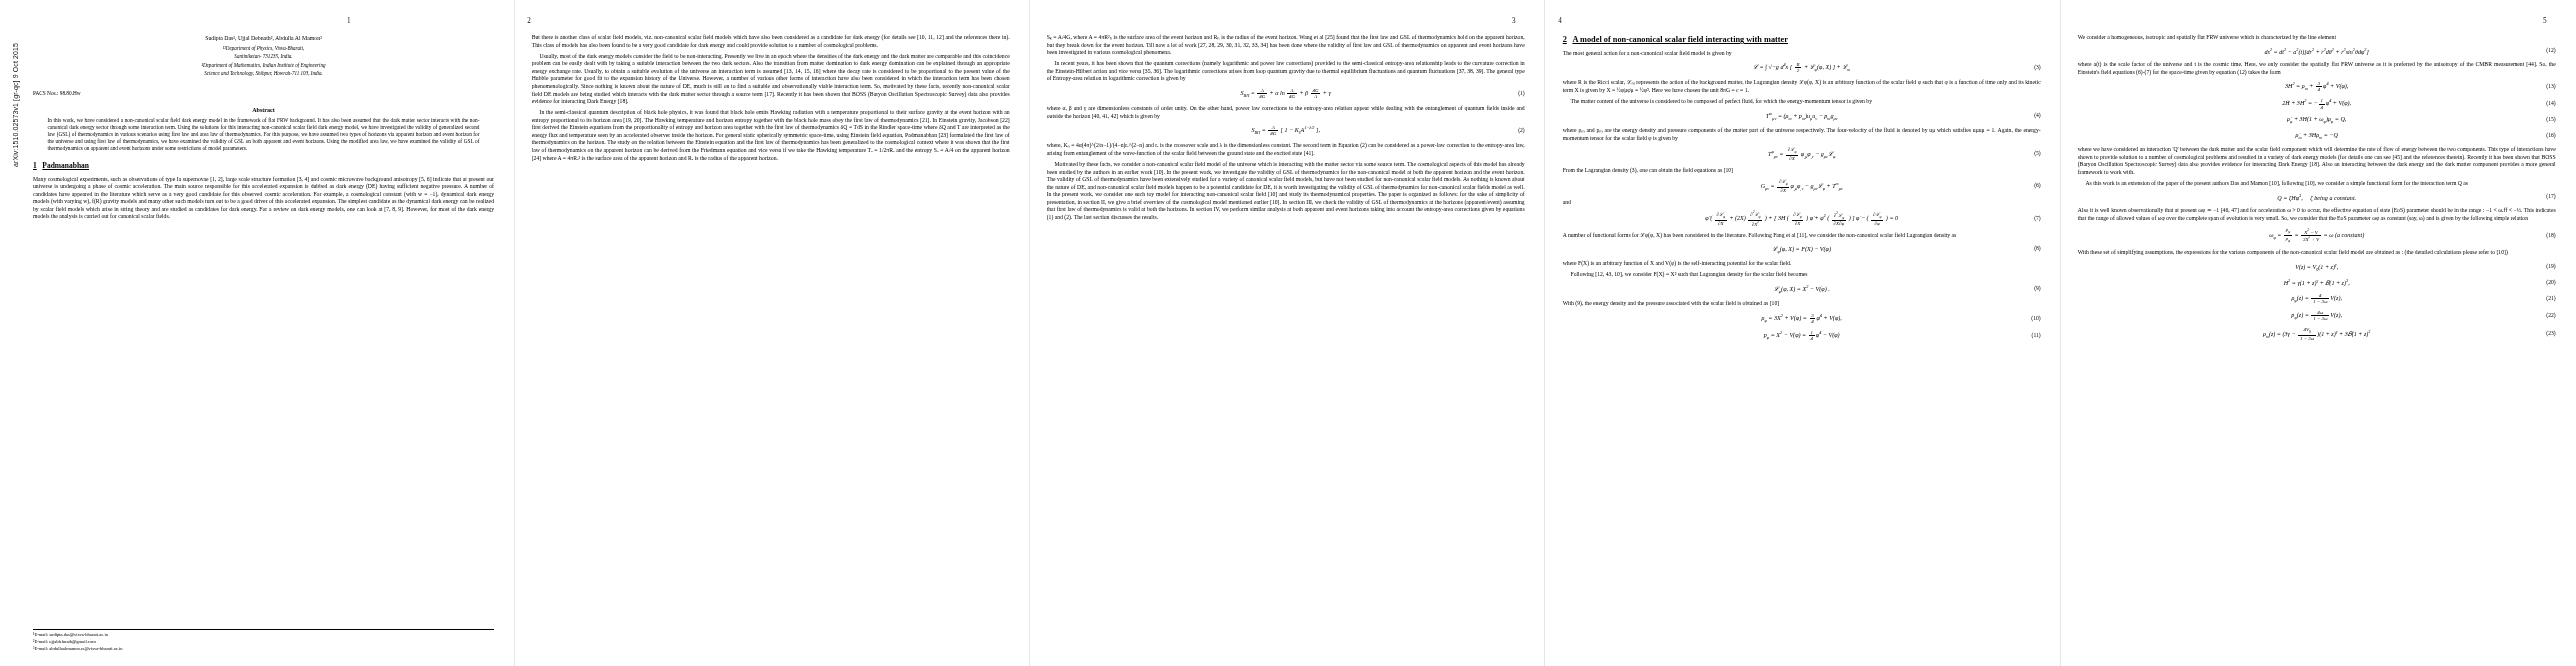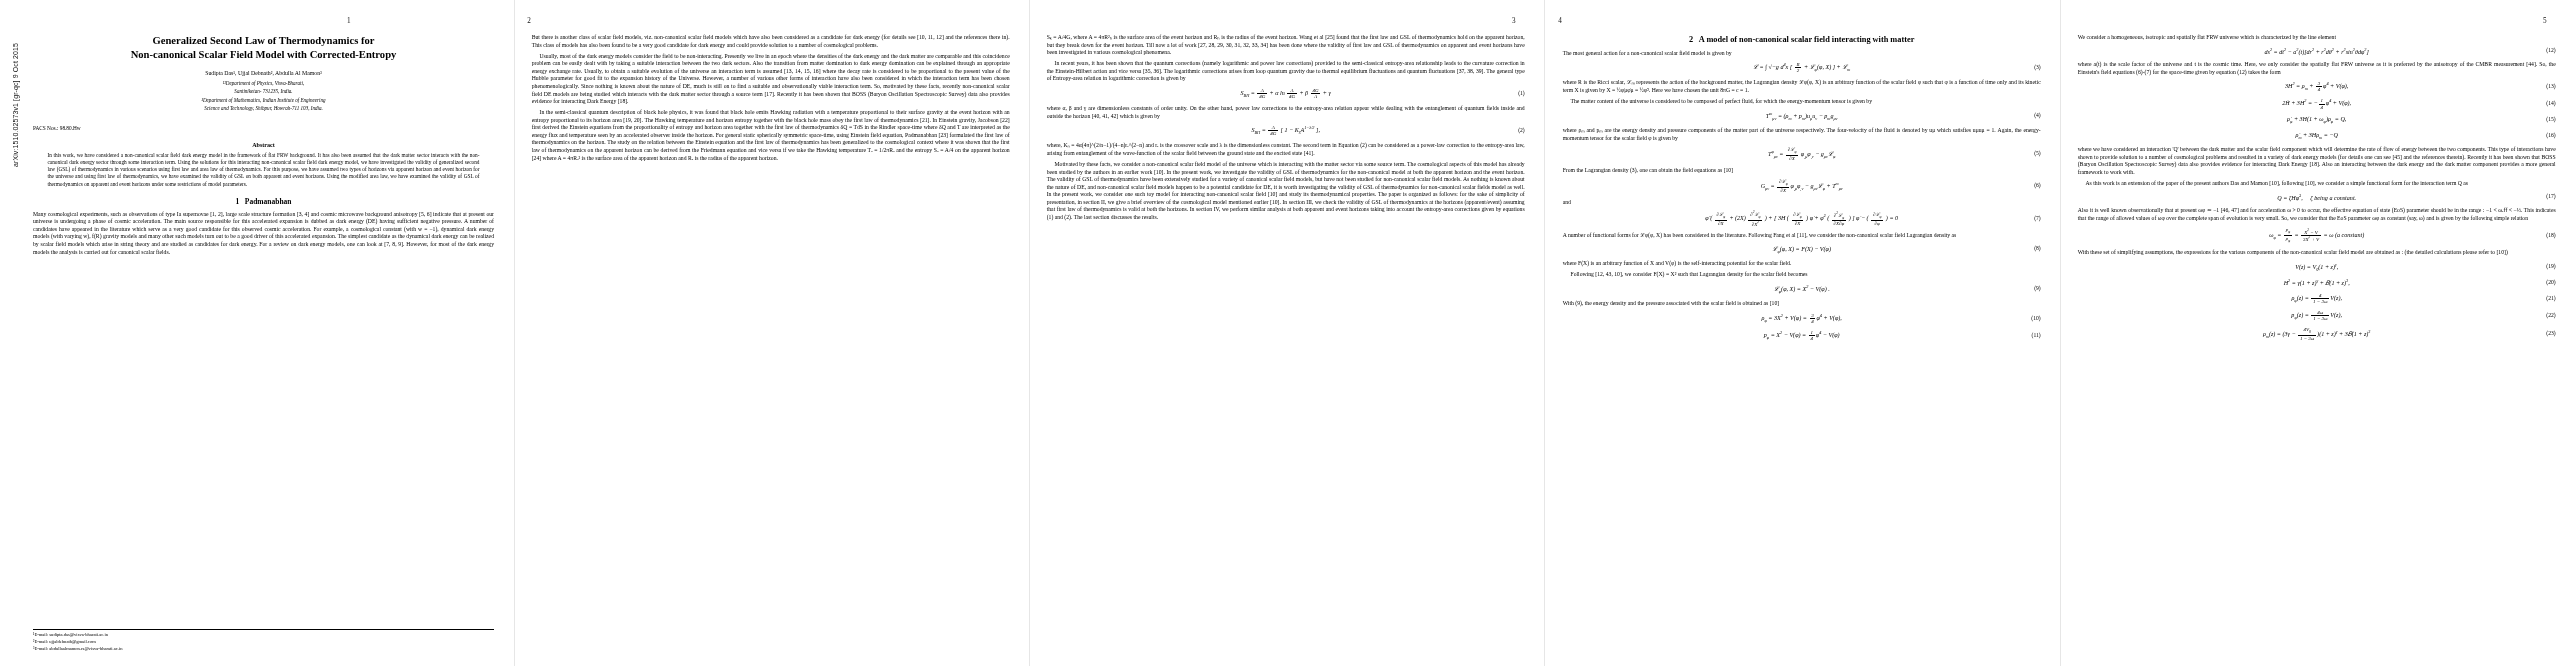--- a/index.html
+++ b/index.html
@@ -8,21 +8,21 @@
   .page{position:absolute;top:0;height:667px;background:#ffffff;border-right:0.6px solid #e6e6e6;box-sizing:border-box;}
   .pagenum{position:absolute;top:16.7px;font-size:7.2px;color:#111;}
   .arxiv-stamp{position:absolute;left:12.2px;top:167px;width:233px;transform:rotate(-90deg);transform-origin:0 0;font-family:"Liberation Sans",sans-serif;font-size:7px;color:#111;letter-spacing:0.1px;white-space:nowrap;}
   .col{position:absolute;top:34px;width:489px;font-size:5.7px;line-height:1.32;text-align:justify;}
   .title{font-size:10.6px;font-weight:bold;text-align:center;line-height:1.3;margin:0 0 7.8px 0;}
   .authors{text-align:center;font-size:5.8px;line-height:1.45;margin-bottom:2.2px;}
   .affil{text-align:center;font-size:5.1px;font-style:italic;line-height:1.45;margin-bottom:1.1px;}
   .pacs{font-size:5.3px;margin:12.2px 0 9px 0;}
   .abshead{text-align:center;font-weight:bold;font-size:6.1px;margin:5.6px 0 3.3px 0;}
   .abstract{font-size:5.3px;line-height:1.34;text-align:justify;margin:0 14.5px 7.8px 14.5px;}
-  h2.sec{font-size:7.5px;font-weight:bold;margin:9px 0 4.4px 0;text-align:center;}
+  h2.sec{font-size:7.5px;font-weight:bold;margin:9px 0 4.4px 0;text-align:left;text-decoration:underline;}
   h2.sec .n{margin-right:5.6px;}
   p{margin:0 0 3.9px 0;text-indent:7.8px;}
   p.noind{text-indent:0;}
   .eq{position:relative;text-align:center;margin:5px 0 5.6px 0;font-family:"Liberation Serif",serif;font-style:italic;font-size:6.1px;}
   .eq .tag{position:absolute;right:0;top:50%;transform:translateY(-50%);font-style:normal;font-size:5.6px;}
   .frac{display:inline-block;vertical-align:middle;text-align:center;font-size:5px;line-height:1.05;margin:0 1.1px;}
   .frac .num{display:block;border-bottom:0.6px solid #000;padding:0 1.7px;}
   .frac .den{display:block;padding:0 1.7px;}
   .footnotes{position:absolute;bottom:14.5px;width:489px;font-size:4.6px;line-height:1.5;border-top:0.6px solid #000;padding-top:2.2px;}
   .footnotes div{text-indent:0;}
@@ -30,24 +30,20 @@
 </style>
 </head>
 <body>
 
 <div class="sheet">
 
   <div class="page" style="left:0px;width:515px;">
     <div class="pagenum" style="left:347px;">1</div>
     <div class="arxiv-stamp">arXiv:1510.02573v1  [gr-qc]  9 Oct 2015</div>
     <div class="col" style="left:33px;width:461px;">
-      <div class="title">
-        <span>Generalized Second Law of Thermodynamics for</span><br>
-        <span>Non-canonical Scalar Field Model with Corrected-Entropy</span>
-      </div>
       <div class="authors">Sudipta Das¹, Ujjal Debnath², Abdulla Al Mamon³</div>
       <div class="affil">¹³Department of Physics, Visva-Bharati,</div>
       <div class="affil">Santiniketan- 731235, India.</div>
       <div class="affil">²Department of Mathematics, Indian Institute of Engineering</div>
       <div class="affil">Science and Technology, Shibpur, Howrah-711 103, India.</div>
       <div class="pacs">PACS Nos.: 98.80.Hw</div>
       <div class="abshead">Abstract</div>
       <div class="abstract">In this work, we have considered a non-canonical scalar field dark energy model in the framework of flat FRW background. It has also been assumed that the dark matter sector interacts with the non-canonical dark energy sector through some interaction term. Using the solutions for this interacting non-canonical scalar field dark energy model, we have investigated the validity of generalized second law (GSL) of thermodynamics in various scenarios using first law and area law of thermodynamics. For this purpose, we have assumed two types of horizons via apparent horizon and event horizon for the universe and using first law of thermodynamics, we have examined the validity of GSL on both apparent and event horizons. Using the modified area law, we have examined the validity of GSL of thermodynamics on apparent and event horizons under some restrictions of model parameters.</div>
       <h2 class="sec">
         <span class="n">1</span><span>Padmanabhan</span>

